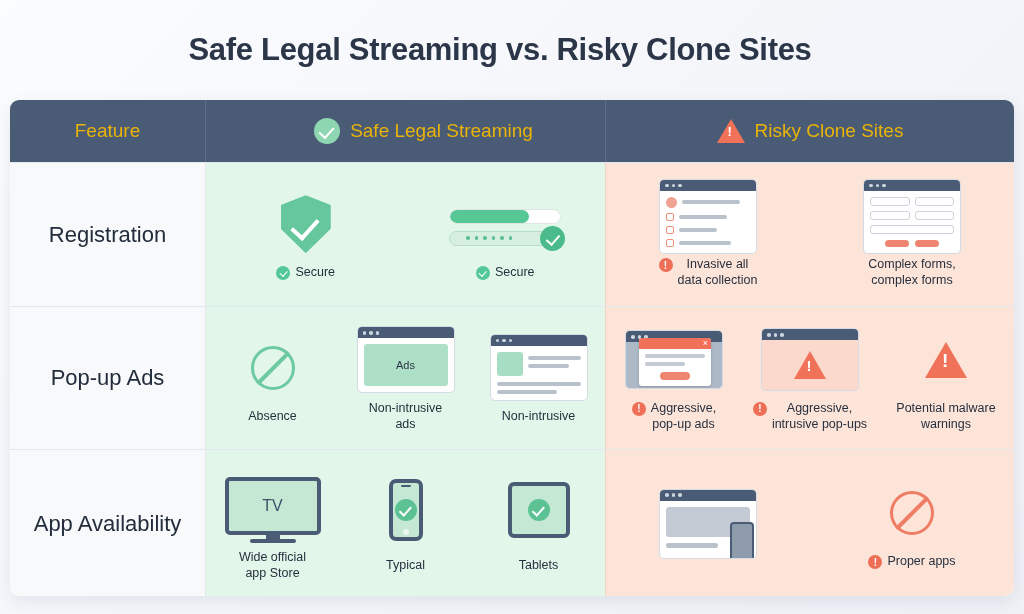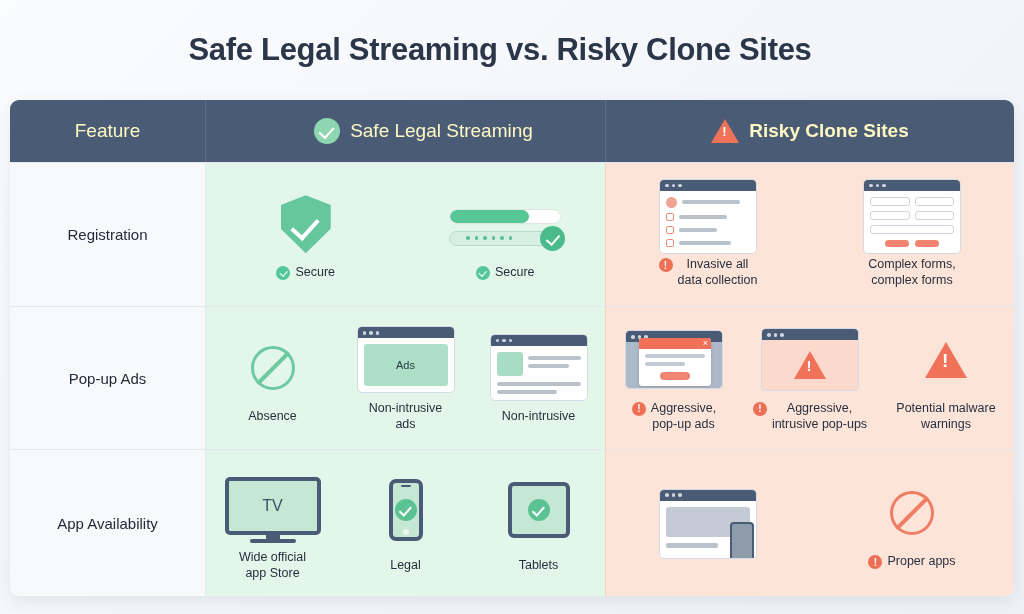--- a/index.html
+++ b/index.html
@@ -27,25 +27,25 @@
     width: 1004px; height: 496px;
     border-radius: 9px;
     overflow: hidden;
     box-shadow: 0 5px 16px rgba(50,70,100,0.10);
     background: #fff;
   }
 
   .thead { display: flex; height: 62px; background: #4a5b75; }
   .th {
     display: flex; align-items: center;
-    color: #fef9c3; font-size: 19px; font-weight: 500;
+    color: #eab308; font-size: 19px; font-weight: 500;
   }
   .th-feature { width: 195px; justify-content: center; }
   .th-safe { width: 400px; justify-content: center; gap: 10px; border-left: 1px solid #5d6e88; padding-left: 36px; }
-  .th-risky { flex: 1; justify-content: center; gap: 10px; border-left: 1px solid #5d6e88; font-weight: bold; }
+  .th-risky { flex: 1; justify-content: center; gap: 10px; border-left: 1px solid #5d6e88; }
 
   .hdr-check {
     width: 26px; height: 26px; border-radius: 50%;
     background: #8ed6b2; position: relative; flex: none;
   }
   .hdr-check::after {
     content: ""; position: absolute; left: 8px; top: 6px;
     width: 7px; height: 12px; border: solid #fff;
     border-width: 0 2.6px 2.6px 0; transform: rotate(42deg);
   }
@@ -57,21 +57,21 @@
   .hdr-warn::after {
     content: "!"; position: absolute; left: -3px; top: 6px;
     font-size: 13px; font-weight: bold; color: #fff; line-height: 1;
   }
 
   .row { display: flex; border-top: 1px solid #e3e7ee; }
   .row:first-of-type { border-top: none; }
   .cell-feature {
     width: 195px; background: #f7f9fb;
     display: flex; align-items: center; justify-content: center;
-    font-size: 15px; color: #232c3b; text-align: center; padding: 0 8px;
+    font-size: 22px; color: #232c3b; text-align: center; padding: 0 8px;
   }
   .cell-safe { width: 400px; background: #e2f7ea; border-left: 1px solid #e3e7ee; }
   .cell-risky { flex: 1; background: #fde4d8; border-left: 1px solid #f3d3c6; }
 
   .r1 .cell-safe, .r1 .cell-risky, .r1 .cell-feature { height: 143px; }
   .r2 .cell-safe, .r2 .cell-risky, .r2 .cell-feature { height: 142px; }
   .r3 .cell-safe, .r3 .cell-risky, .r3 .cell-feature { height: 147px; }
 
   .items { display: flex; width: 100%; height: 100%; align-items: center; }
   .item {
@@ -560,21 +560,21 @@
             </div>
           </div>
 
           <div class="item">
             <div class="art">
               <div class="phone">
                   <div class="dev-check"></div>
                 </div>
             </div>
             <div class="caption" style="margin-top:12px">
-              <span class="txt">Legal</span>
+              <span class="txt">Typical</span>
             </div>
           </div>
 
           <div class="item">
             <div class="art">
               <div class="tablet">
                   <div class="dev-check"></div>
                 </div>
             </div>
             <div class="caption" style="margin-top:12px">

